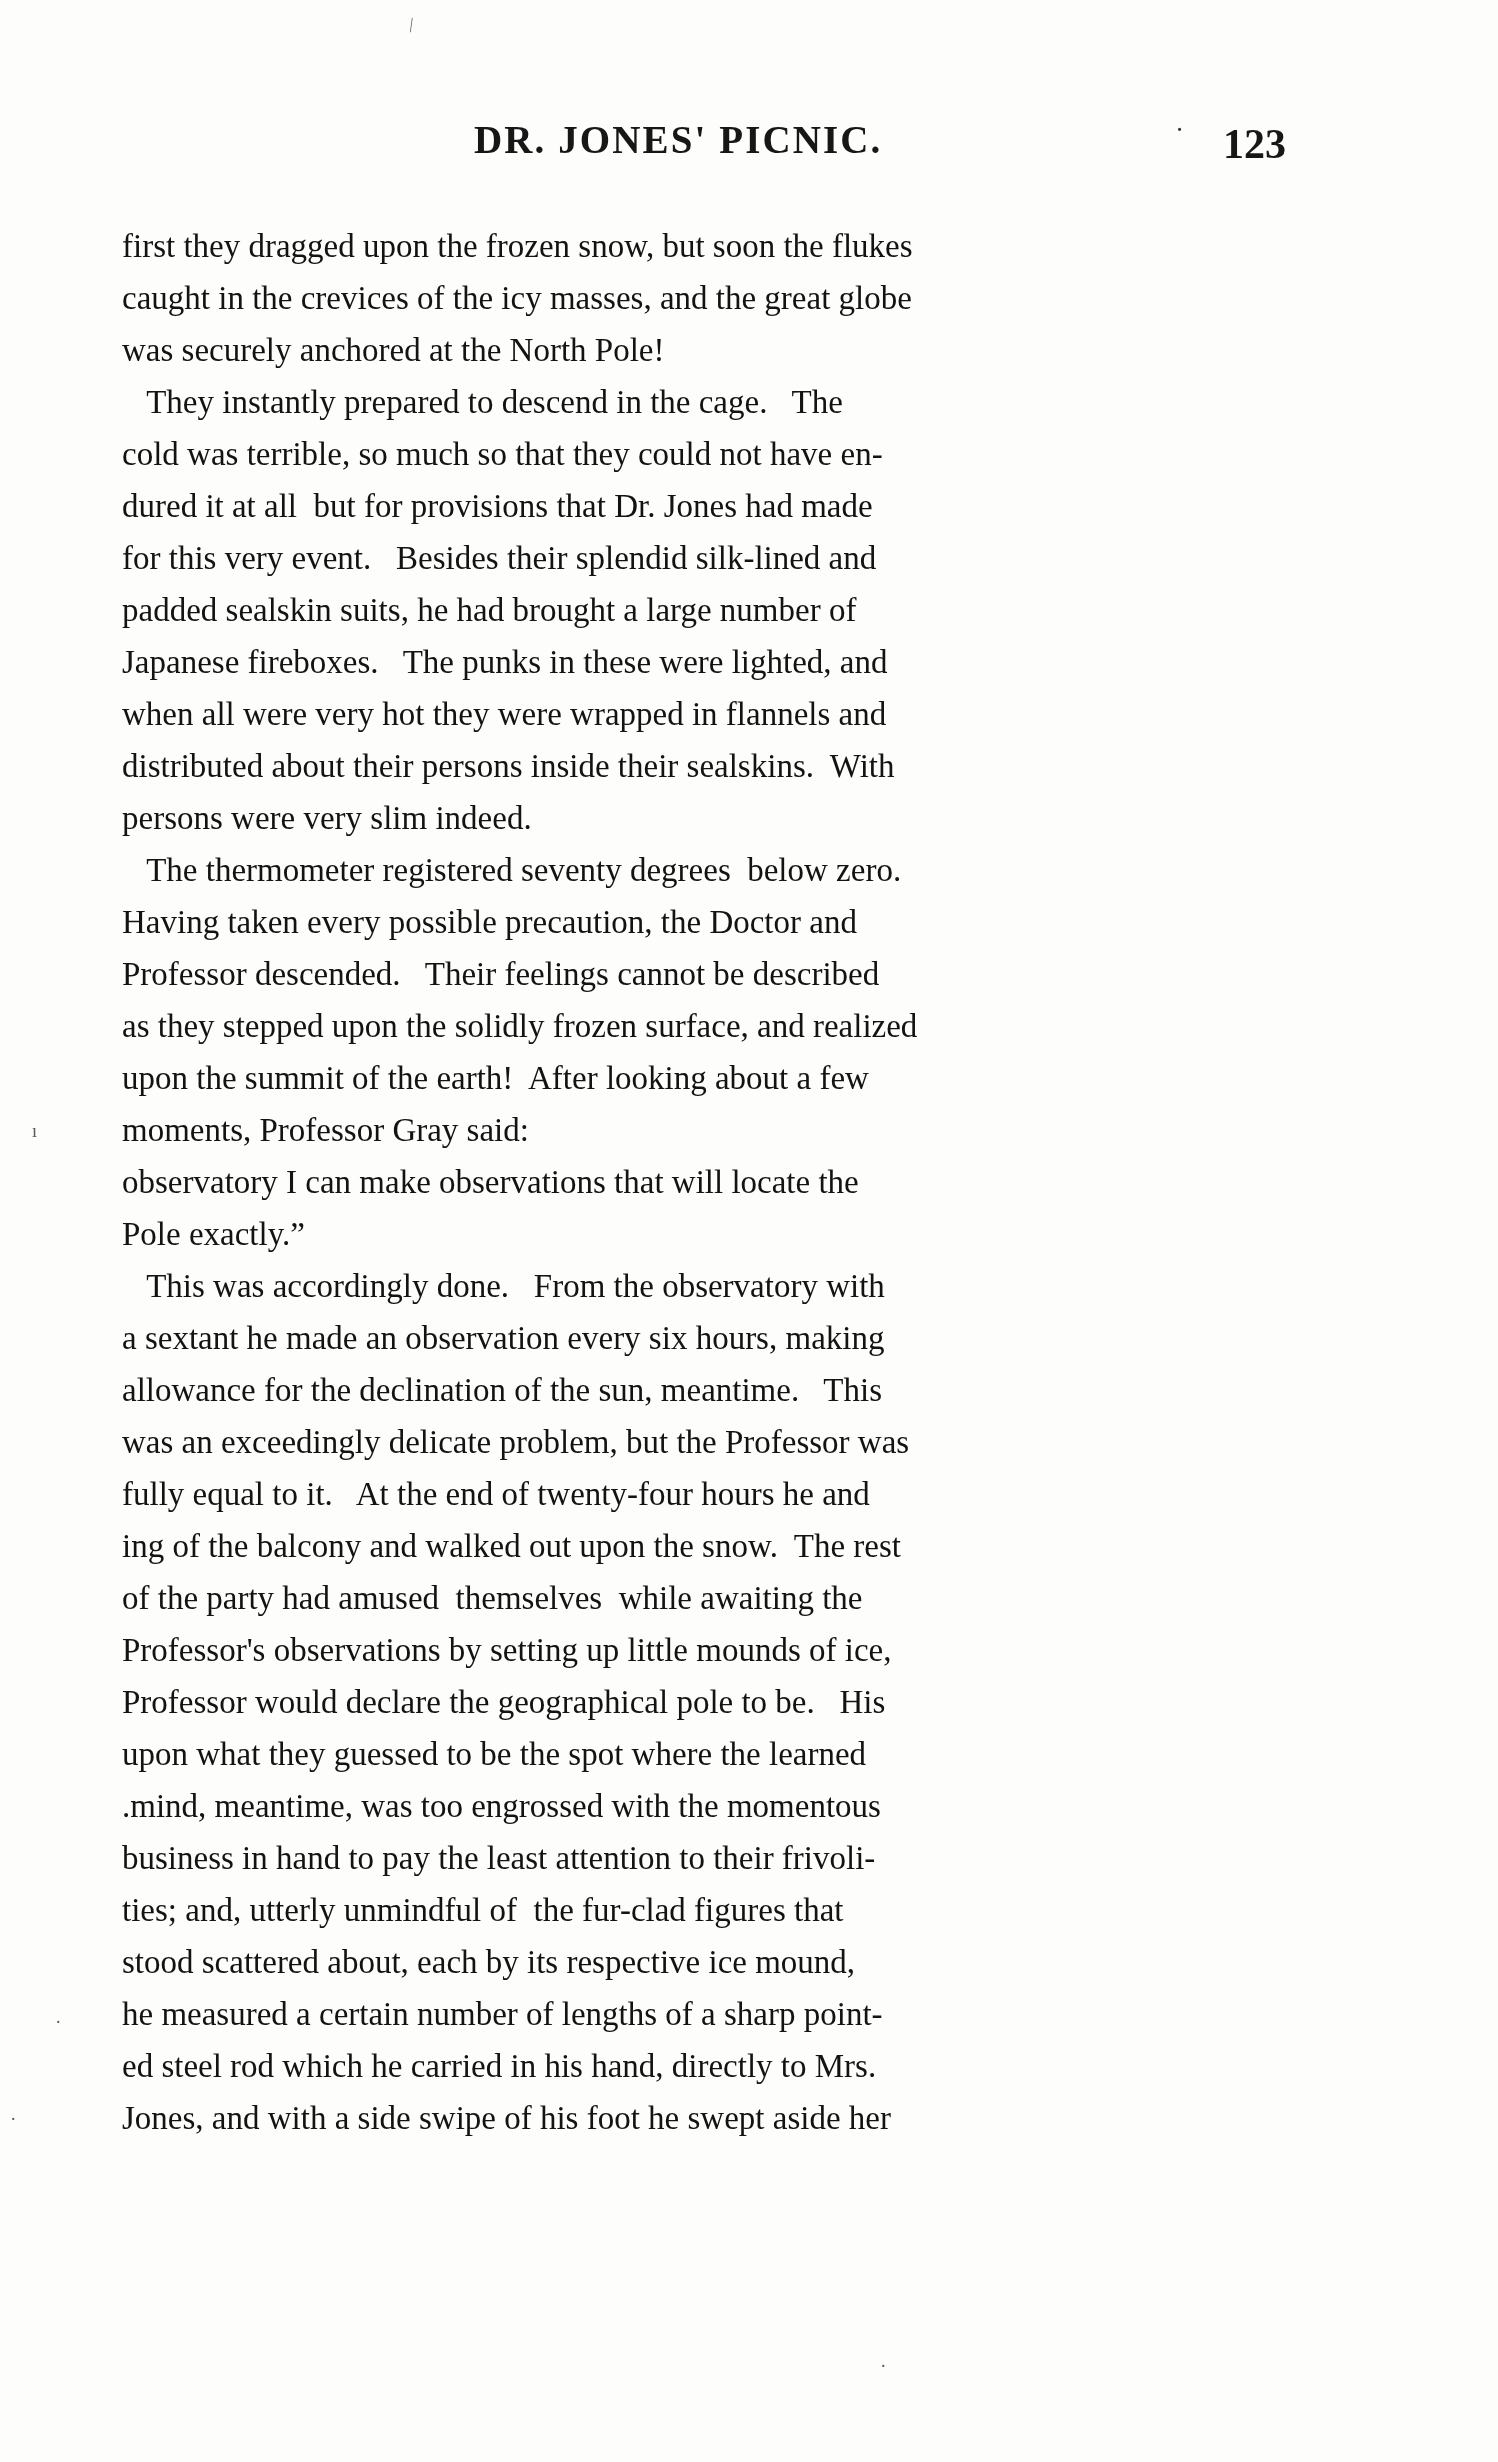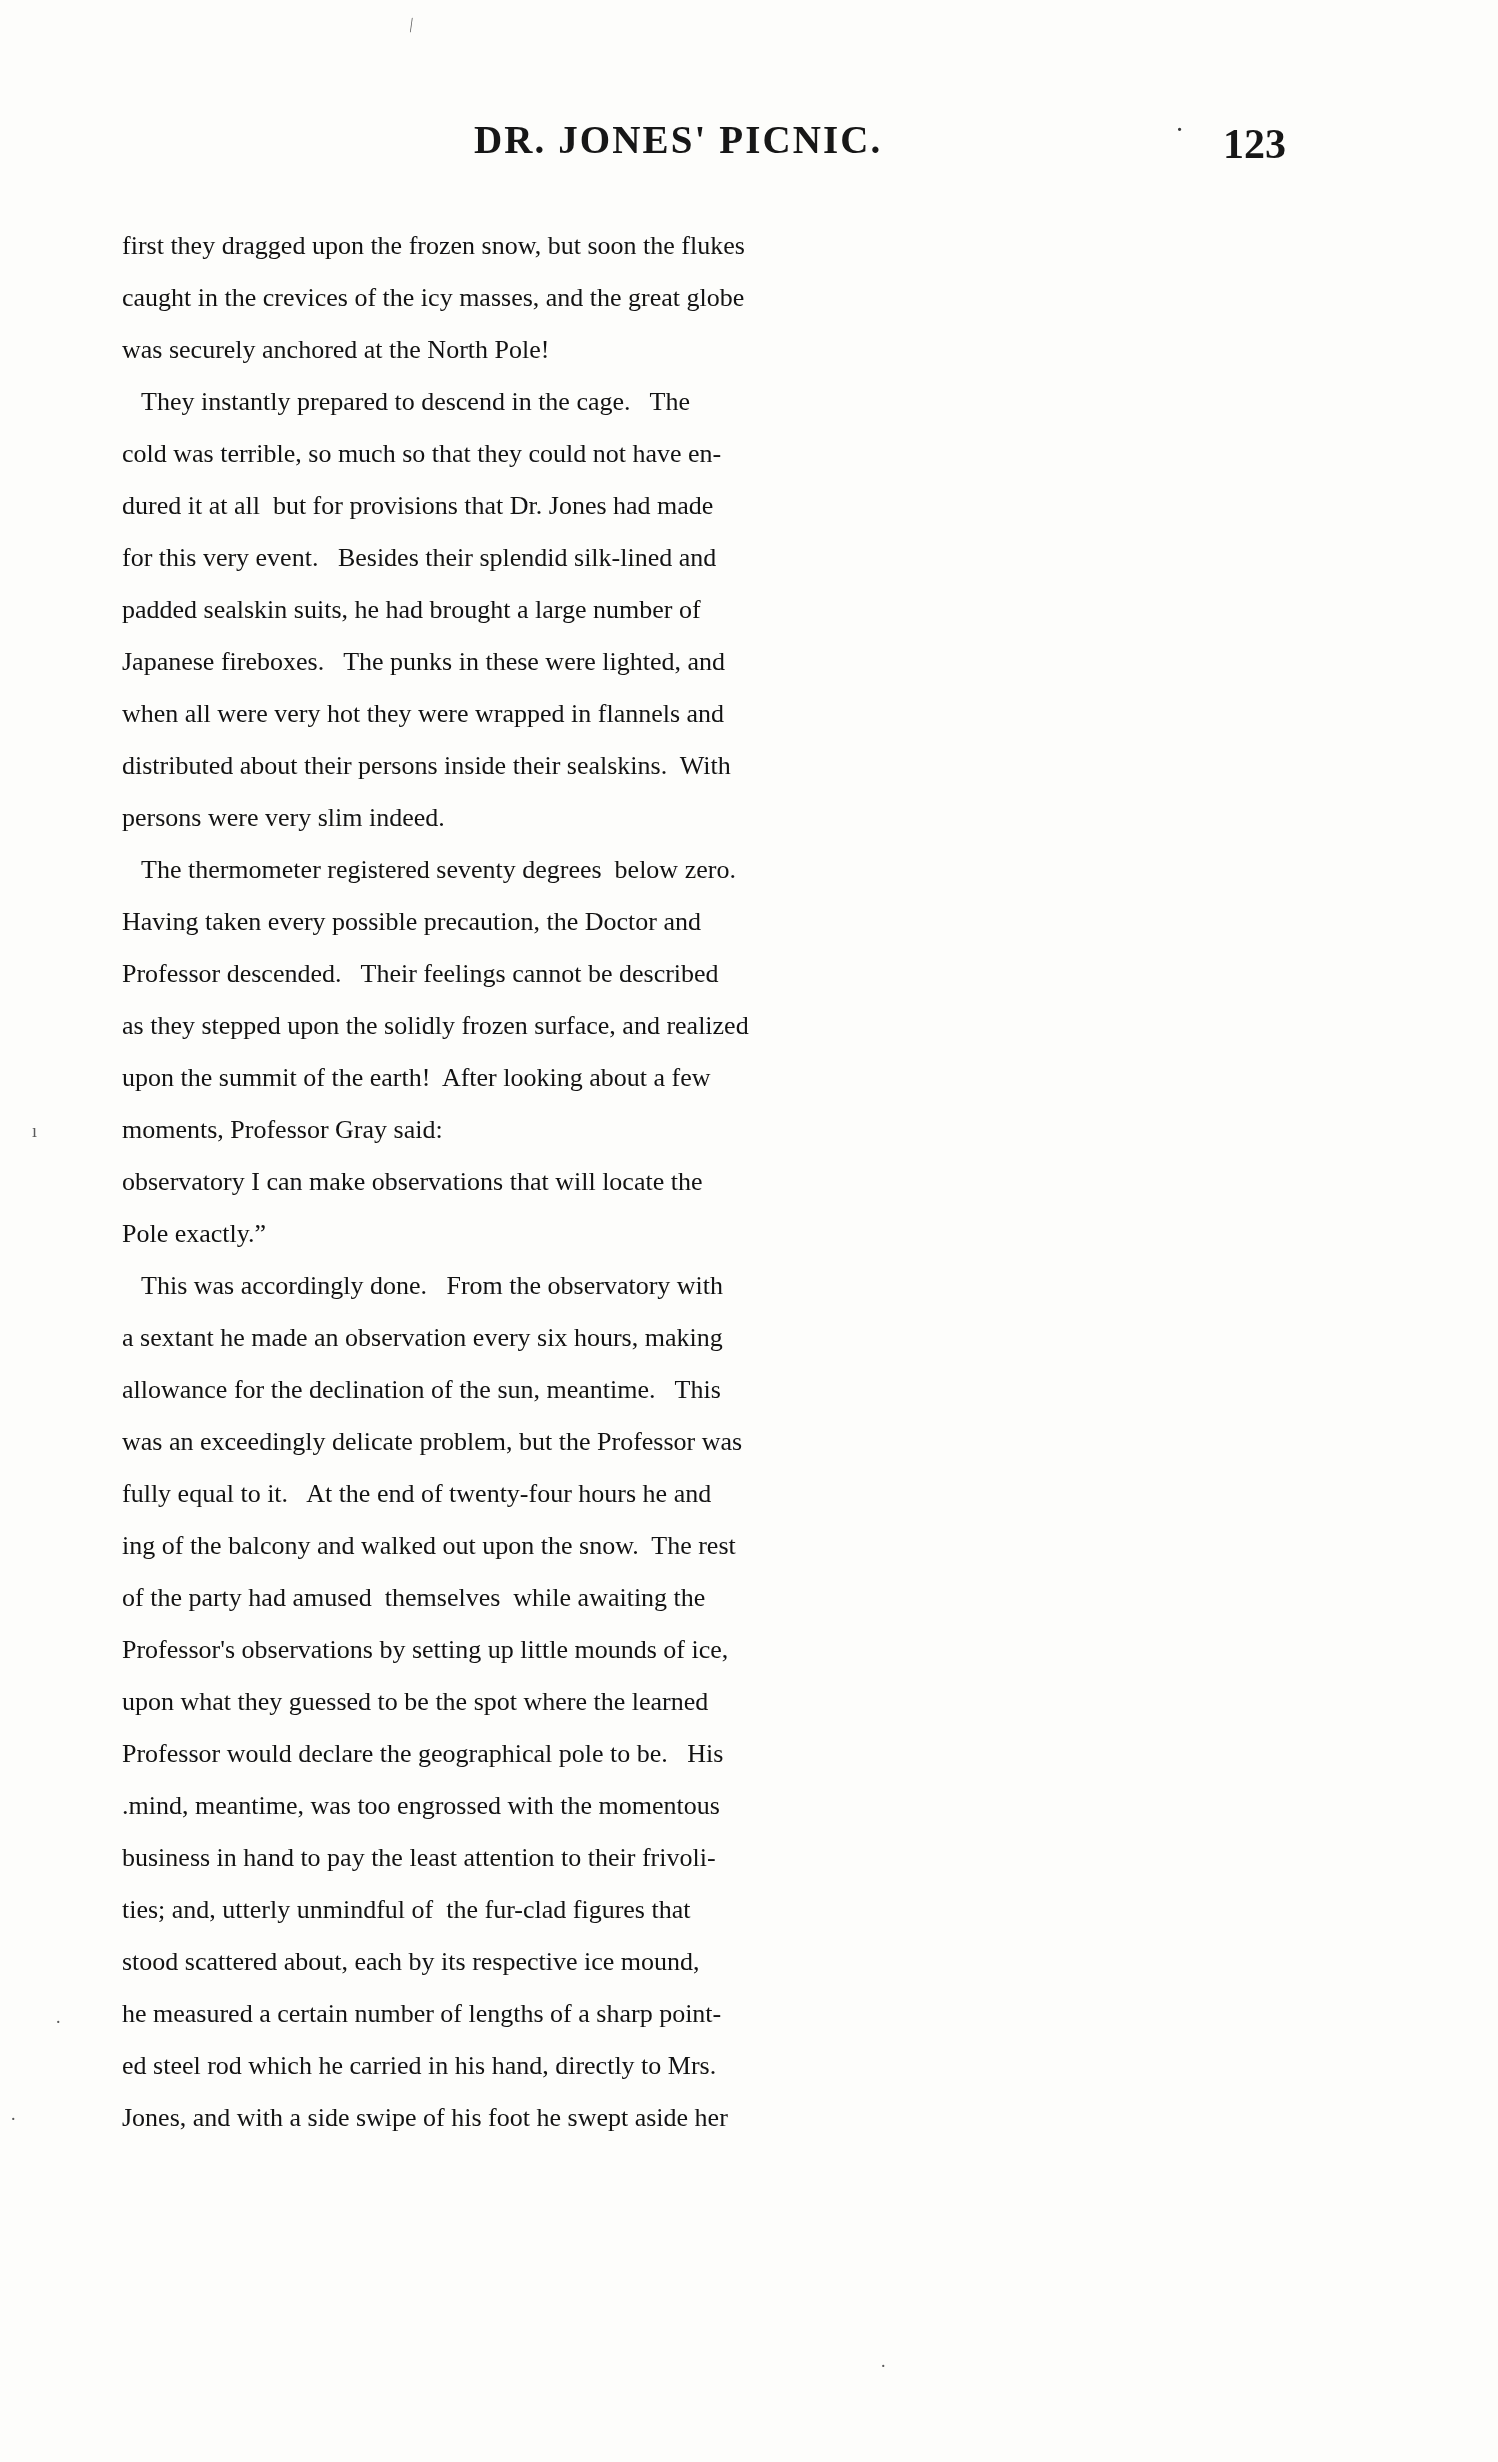--- a/index.html
+++ b/index.html
@@ -54,21 +54,21 @@
     left: 701px;
     top: -2.7px;
     font-size: 27.5px;
     color: #3a3a3a;
   }
   .body-text {
     position: absolute;
     top: 220px;
     left: 122px;
     width: 1265px;
-    font-size: 26px;
+    font-size: 33px;
     line-height: 52px;
     color: #131313;
     text-align: justify;
   }
   .line {
     white-space: pre;
     display: block;
     height: 52px;
     overflow: visible;
   }
@@ -122,22 +122,22 @@
     <span class="line">observatory I can make observations that will locate the</span>
     <span class="line">Pole exactly.”</span>
     <span class="line">   This was accordingly done.   From the observatory with</span>
     <span class="line">a sextant he made an observation every six hours, making</span>
     <span class="line">allowance for the declination of the sun, meantime.   This</span>
     <span class="line">was an exceedingly delicate problem, but the Professor was</span>
     <span class="line">fully equal to it.   At the end of twenty-four hours he and</span>
     <span class="line">ing of the balcony and walked out upon the snow.  The rest</span>
     <span class="line">of the party had amused  themselves  while awaiting the</span>
     <span class="line">Professor's observations by setting up little mounds of ice,</span>
+    <span class="line">Professor would declare the geographical pole to be.   His</span>
     <span class="line">upon what they guessed to be the spot where the learned</span>
-    <span class="line">Professor would declare the geographical pole to be.   His</span>
     <span class="line">.mind, meantime, was too engrossed with the momentous</span>
     <span class="line">business in hand to pay the least attention to their frivoli-</span>
     <span class="line">ties; and, utterly unmindful of  the fur-clad figures that</span>
     <span class="line">stood scattered about, each by its respective ice mound,</span>
     <span class="line">he measured a certain number of lengths of a sharp point-</span>
     <span class="line">ed steel rod which he carried in his hand, directly to Mrs.</span>
     <span class="line">Jones, and with a side swipe of his foot he swept aside her</span>
   </div>
 
 </div>

